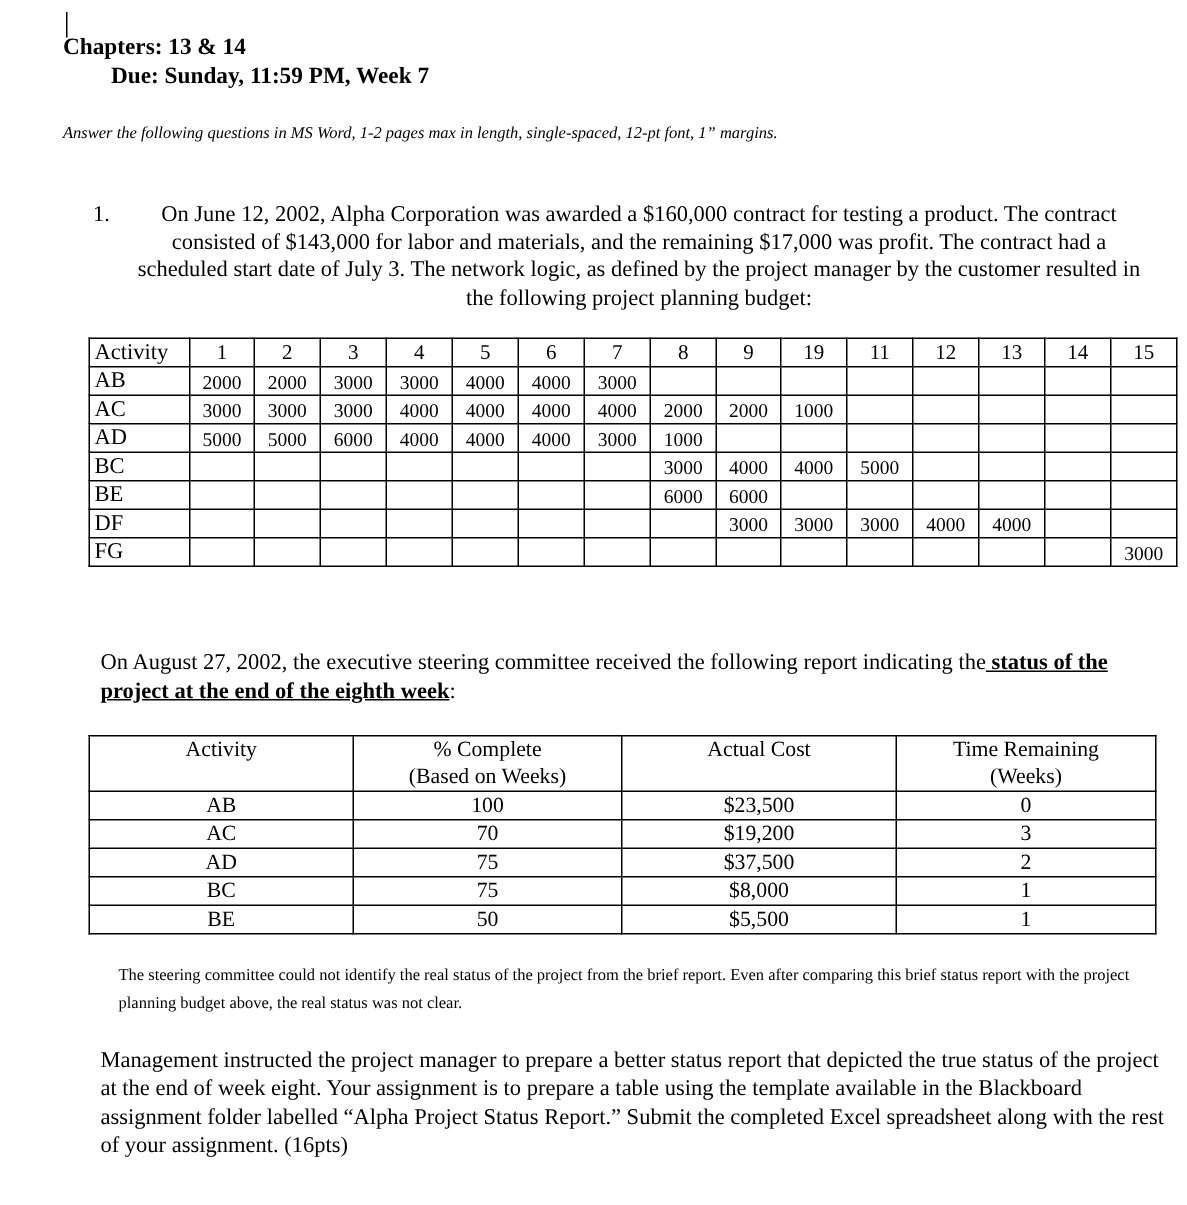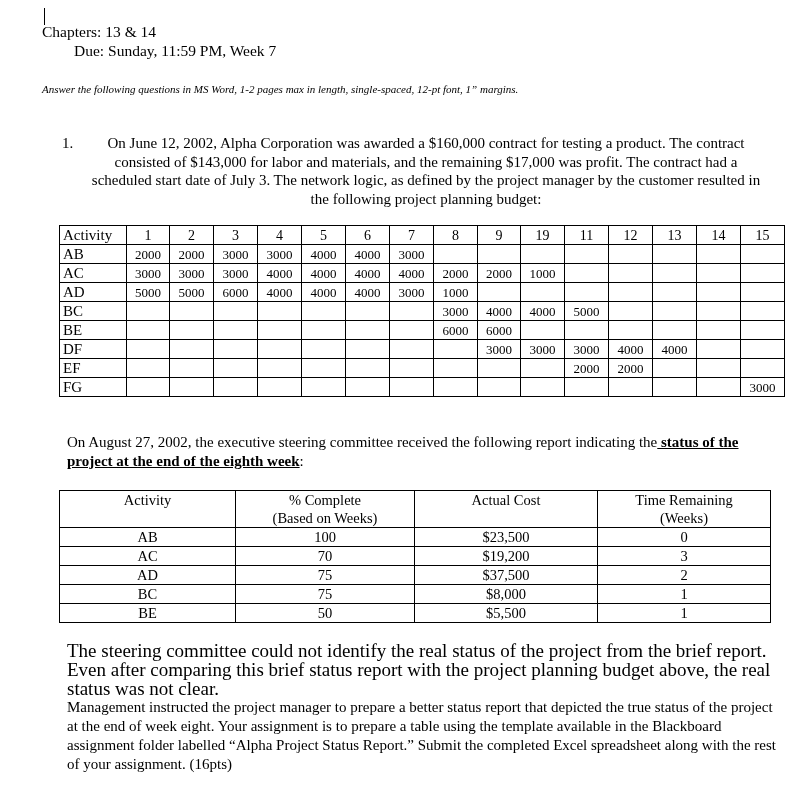--- a/index.html
+++ b/index.html
@@ -1,36 +1,36 @@
 <!DOCTYPE html>
 <html><head>
 <meta charset="utf-8">
 <style>
   html, body { margin: 0; padding: 0; background: #ffffff; }
   body { width: 791px; height: 803px; position: relative; overflow: hidden;
          font-family: "Liberation Serif", "DejaVu Serif", serif; color: #000; font-size: 15px; }
   .abs { position: absolute; }
   .cursor { left: 44px; top: 8px; width: 1px; height: 17px; background: #000; }
-  .hdr { left: 42px; font-weight: normal; font-size: 15.5px; line-height: 19px; }
+  .hdr { left: 42px; font-weight: bold; font-size: 15.5px; line-height: 19px; }
   .instr { left: 42px; top: 80px; font-size: 11px; line-height: 19px; white-space: nowrap; font-style: italic; }
   .q1 { left: 62px; top: 134px; width: 700px; font-size: 15px; line-height: 18.5px; }
   .q1 .num { position: absolute; left: 0; top: 0; }
   .q1 .txt { margin-left: 28px; text-align: center; }
   table { border-collapse: collapse; position: absolute; }
   td { border: 1px solid #000; padding: 0; font-size: 14px; line-height: 17px; }
   .t1 { left: 59px; top: 225px; }
   .t1 td { height: 18px; text-align: center; font-family: "Liberation Serif", serif; }
   .t1 td.lbl { text-align: left; padding-left: 3px; font-size: 15px; }
   .t1 td.v { font-size: 13px; }
   .p2 { left: 67px; top: 433px; width: 700px; font-size: 15px; line-height: 18.5px; }
   .p2 .u { font-weight: bold; text-decoration: underline; }
   .t2 { left: 59px; top: 490px; }
   .t2 td { text-align: center; font-size: 14.5px; line-height: 17px; height: 18px; }
   .t2 tr.head td { vertical-align: top; height: 36px; line-height: 18px; }
-  .p3 { left: 67px; top: 641px; width: 710px; font-size: 19px; line-height: 19px; }
+  .p3 { left: 79px; top: 641px; width: 710px; font-size: 11px; line-height: 19px; }
   .p4 { left: 67px; top: 698px; width: 715px; font-size: 15px; line-height: 19px; }
 </style>
 </head>
 <body>
 
 <div class="abs cursor"></div>
 
 <div class="abs hdr" style="top:22px;">Chapters: 13 &amp; 14</div>
 <div class="abs hdr" style="top:41px;margin-left:32px;">Due: Sunday, 11:59 PM, Week 7</div>
 
@@ -181,38 +181,20 @@
         <td class="v"></td>
         <td class="v">3000</td>
         <td class="v">3000</td>
         <td class="v">3000</td>
         <td class="v">4000</td>
         <td class="v">4000</td>
         <td class="v"></td>
         <td class="v"></td>
       </tr>
       <tr>
-        <td class="lbl">EF</td>
-        <td class="v"></td>
-        <td class="v"></td>
-        <td class="v"></td>
-        <td class="v"></td>
-        <td class="v"></td>
-        <td class="v"></td>
-        <td class="v"></td>
-        <td class="v"></td>
-        <td class="v"></td>
-        <td class="v"></td>
-        <td class="v">2000</td>
-        <td class="v">2000</td>
-        <td class="v"></td>
-        <td class="v"></td>
-        <td class="v"></td>
-      </tr>
-      <tr>
         <td class="lbl">FG</td>
         <td class="v"></td>
         <td class="v"></td>
         <td class="v"></td>
         <td class="v"></td>
         <td class="v"></td>
         <td class="v"></td>
         <td class="v"></td>
         <td class="v"></td>
         <td class="v"></td>

